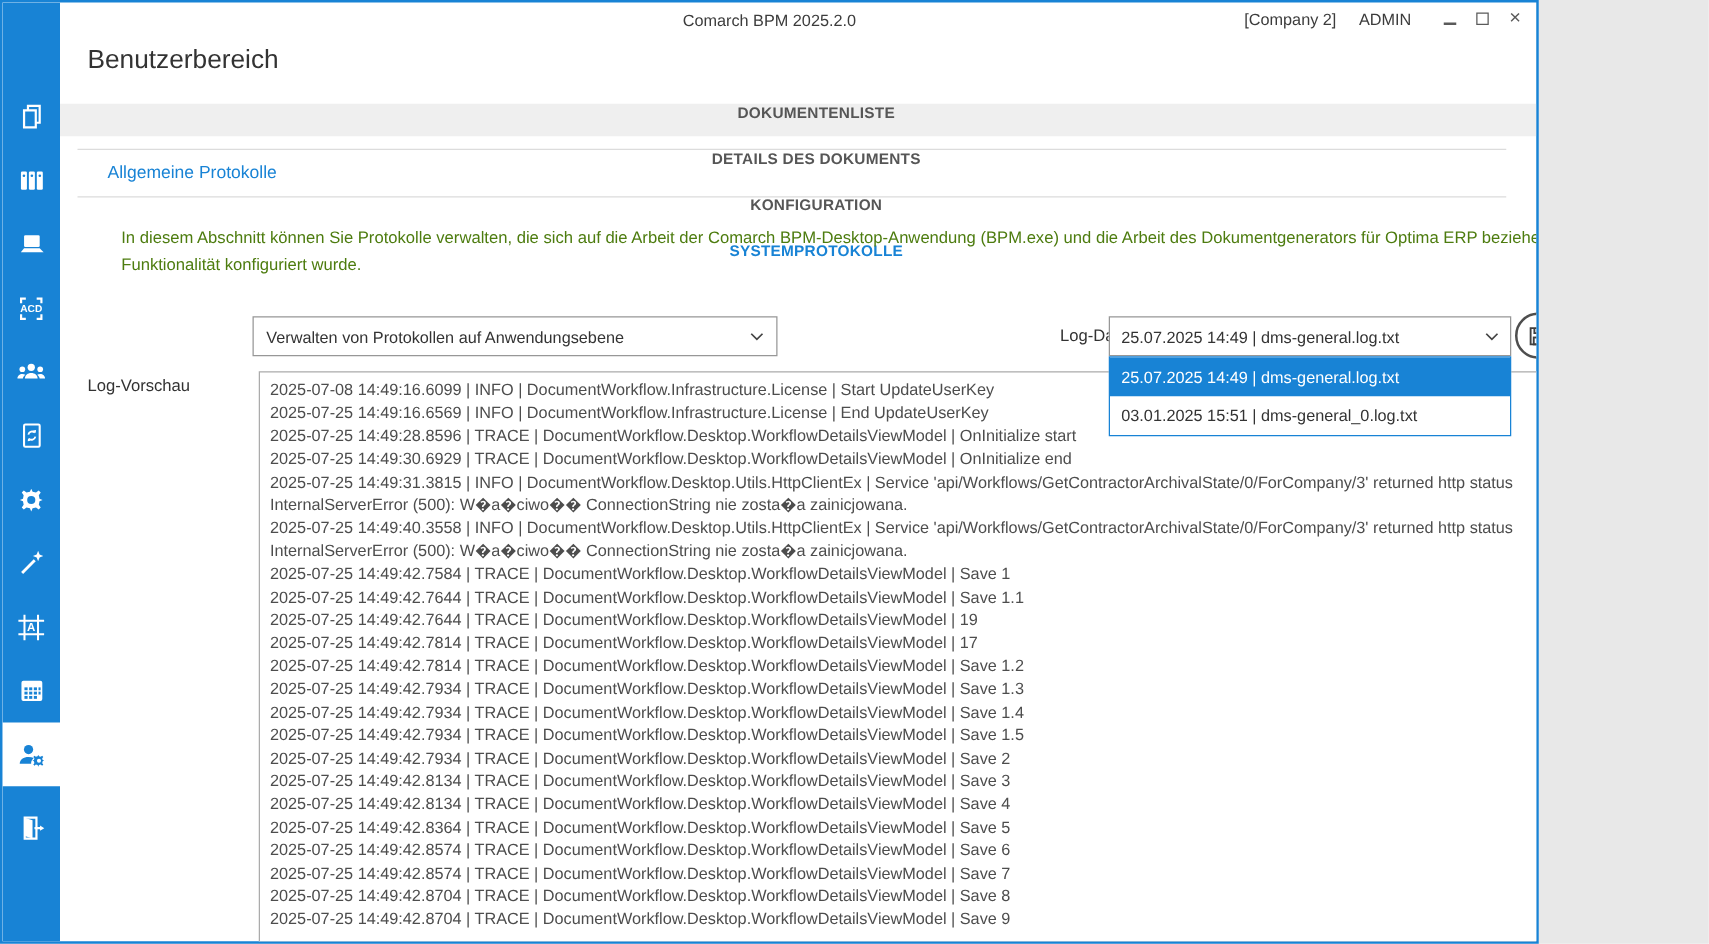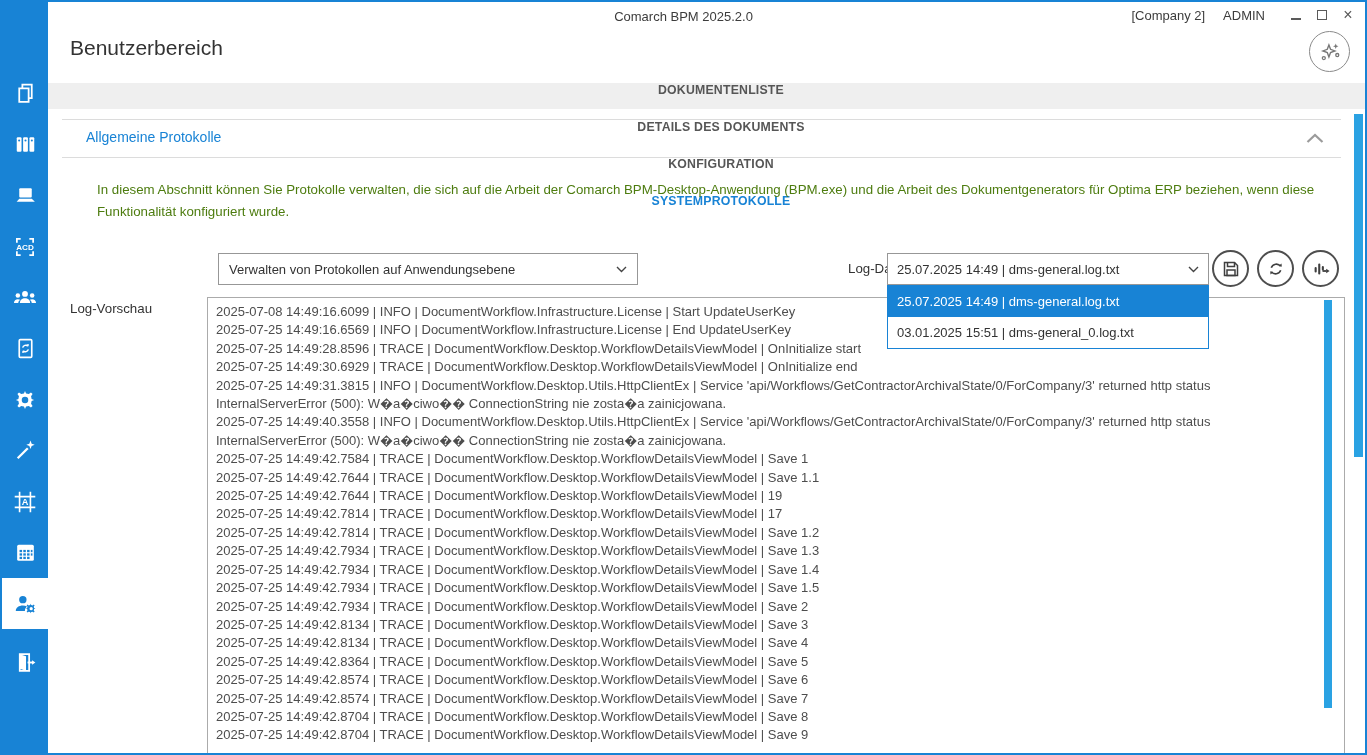--- a/index.html
+++ b/index.html
@@ -1,17 +1,17 @@
 <!DOCTYPE html>
 <html><head>
 <meta charset="utf-8">
 <style>
   * { box-sizing: border-box; margin: 0; padding: 0; }
   body { margin:0; background:#e8e8e8; font-family:"Liberation Sans", sans-serif; }
-  .window { position:relative; width:1367px; height:755px; background:#fff;
+  .window { position:relative; width:1231px; height:755px; background:#fff;
             border:2px solid #1883d5; overflow:hidden; }
 
   
   .sidebar { position:absolute; left:0; top:0; width:46px; height:751px; background:#1883d5; }
   .side-items { position:absolute; top:66px; left:0; width:46px; }
   .side-item { width:46px; height:51px; display:flex; align-items:center; justify-content:center; cursor:pointer; }
   .side-item.active { background:#ffffff; }
   .side-item.logout { margin-top:8px; }
 
   
@@ -40,21 +40,21 @@
   .divider { position:absolute; left:60px; right:24px; height:1px; background:#dcdcdc; }
   .div1 { top:117px; } .div2 { top:155px; }
   .section-title { position:absolute; left:60px; top:127px; font-size:14px; color:#1883d5;margin-left:24px; }
   .collapse-btn { position:absolute; left:1303px; top:128px; width:24px; height:16px; cursor:pointer; }
   .description { position:absolute; left:95px; top:177px; width:1238px; font-size:13.3px;
                  line-height:21.5px; color:#4d7c0f; }
 
   
   .scope-select { position:absolute; left:200px; top:251px; width:420px; height:32px;
                   border:1px solid #979797; background:#fff; display:flex; align-items:center;
-                  justify-content:space-between; padding:0 10px; font-size:13px; color:#333; cursor:pointer;margin-left:16px; }
+                  justify-content:space-between; padding:0 10px; font-size:13px; color:#333; cursor:pointer; }
   .lbl-enable { position:absolute; left:645px; top:259px; font-size:13.3px; color:#333;margin-top:44px; }
   .lbl-files  { position:absolute; left:846px; top:259px; font-size:13.3px; color:#333; }
   .file-combo { position:absolute; left:885px; top:251px; width:322px; height:32px;
                 border:1px solid #979797; background:#fff; display:flex; align-items:center;
                 justify-content:space-between; padding:0 9px; font-size:13px; color:#333; cursor:pointer; }
   .combo-list { position:absolute; left:885px; top:283px; width:322px; border:1px solid #1883d5;
                 background:#fff; z-index:30; }
   .combo-opt { height:31px; display:flex; align-items:center; padding:0 9px; font-size:13px;
                color:#333; cursor:pointer; }
   .combo-opt.selected { background:#1883d5; color:#fff; }

